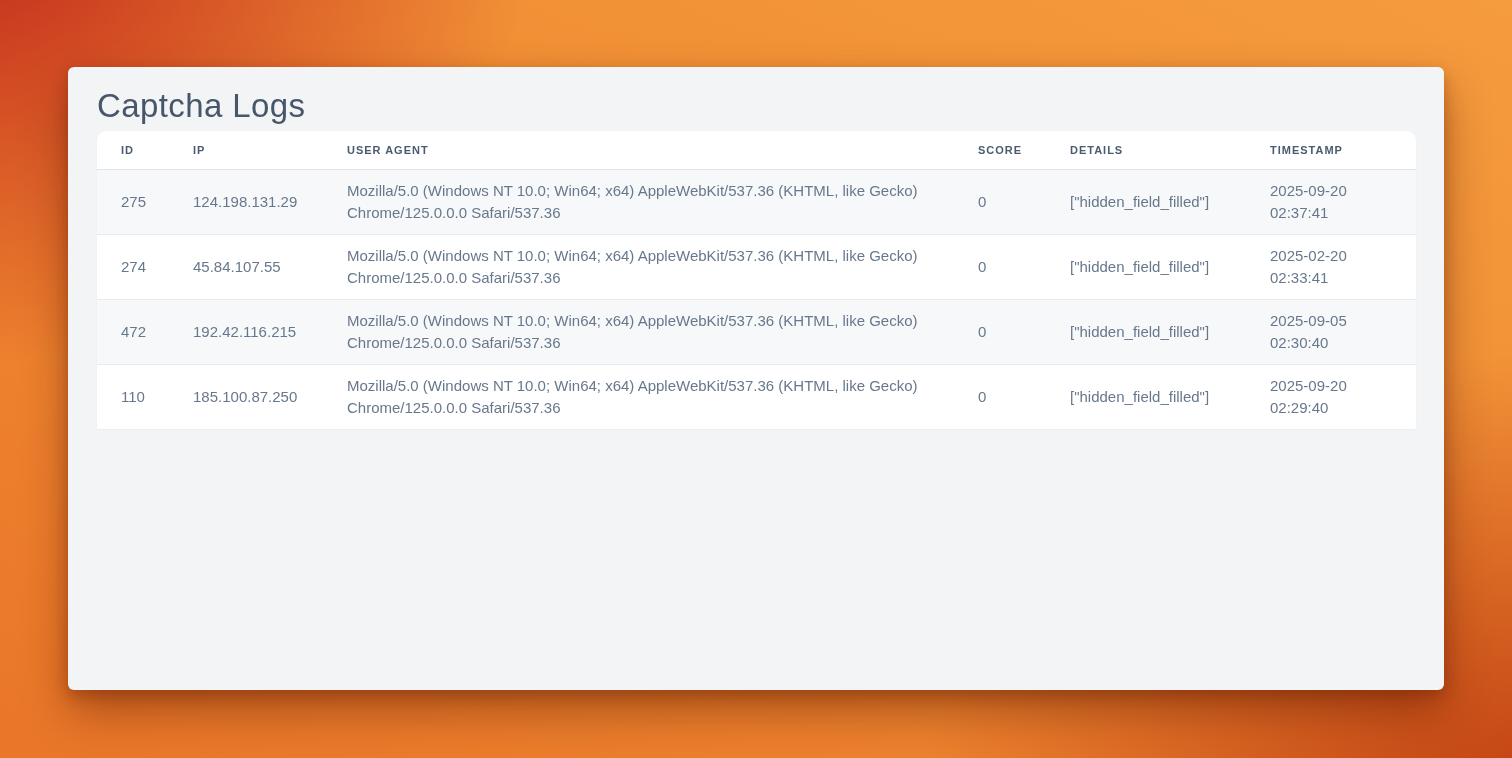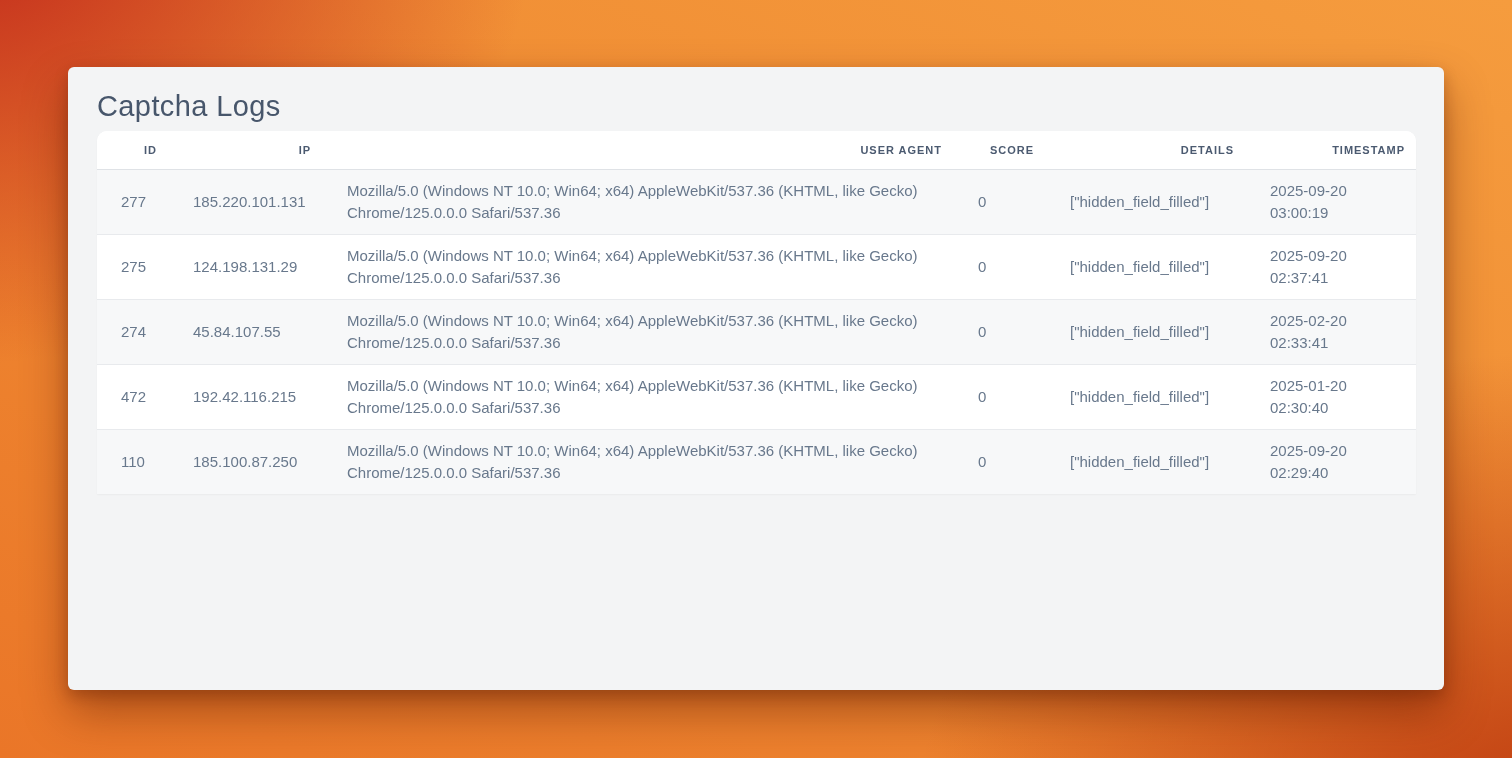--- a/index.html
+++ b/index.html
@@ -24,21 +24,21 @@
     width: 1376px;
     height: 623px;
     background: #f3f4f5;
     border-radius: 6px;
     padding: 18px 28px 0 29px;
     overflow: hidden;
     box-shadow: 0 22px 45px rgba(90, 25, 0, 0.45), 0 6px 14px rgba(90, 25, 0, 0.28);
   }
   .page-title {
     margin: 0 0 4px 0;
-    font-size: 29px;
+    font-size: 33px;
     line-height: 42px;
     font-weight: 500;
     letter-spacing: 0.4px;
     color: #47566b;
   }
   .table-wrap {
     background: #ffffff;
     border-radius: 10px 10px 0 0;
     overflow: hidden;
     box-shadow: 0 1px 2px rgba(0,0,0,0.04);
@@ -50,21 +50,21 @@
   }
   col.c-id        { width: 72px; }
   col.c-ip        { width: 154px; }
   col.c-ua        { width: 631px; }
   col.c-score     { width: 92px; }
   col.c-details   { width: 200px; }
   col.c-timestamp { width: 171px; }
   thead th {
     height: 38px;
     padding: 0 12px 0 24px;
-    text-align: right;
+    text-align: left;
     vertical-align: middle;
     font-size: 11px;
     font-weight: bold;
     letter-spacing: 0.09em;
     text-transform: uppercase;
     color: #4b5a70;
     border-bottom: 1px solid #dfe2e6;
     background: #ffffff;
   }
   tbody td {
@@ -100,28 +100,20 @@
           <th>ID</th>
           <th>IP</th>
           <th>USER AGENT</th>
           <th>SCORE</th>
           <th>DETAILS</th>
           <th>TIMESTAMP</th>
         </tr>
       </thead>
       <tbody>
           <tr>
-            <td>277</td>
-            <td>185.220.101.131</td>
-            <td>Mozilla/5.0 (Windows NT 10.0; Win64; x64) AppleWebKit/537.36 (KHTML, like Gecko) Chrome/125.0.0.0 Safari/537.36</td>
-            <td>0</td>
-            <td>["hidden_field_filled"]</td>
-            <td>2025-09-20 03:00:19</td>
-          </tr>
-          <tr>
             <td>275</td>
             <td>124.198.131.29</td>
             <td>Mozilla/5.0 (Windows NT 10.0; Win64; x64) AppleWebKit/537.36 (KHTML, like Gecko) Chrome/125.0.0.0 Safari/537.36</td>
             <td>0</td>
             <td>["hidden_field_filled"]</td>
             <td>2025-09-20 02:37:41</td>
           </tr>
           <tr>
             <td>274</td>
             <td>45.84.107.55</td>
@@ -129,21 +121,21 @@
             <td>0</td>
             <td>["hidden_field_filled"]</td>
             <td>2025-02-20 02:33:41</td>
           </tr>
           <tr>
             <td>472</td>
             <td>192.42.116.215</td>
             <td>Mozilla/5.0 (Windows NT 10.0; Win64; x64) AppleWebKit/537.36 (KHTML, like Gecko) Chrome/125.0.0.0 Safari/537.36</td>
             <td>0</td>
             <td>["hidden_field_filled"]</td>
-            <td>2025-01-20 02:30:40</td>
+            <td>2025-09-05 02:30:40</td>
           </tr>
           <tr>
             <td>110</td>
             <td>185.100.87.250</td>
             <td>Mozilla/5.0 (Windows NT 10.0; Win64; x64) AppleWebKit/537.36 (KHTML, like Gecko) Chrome/125.0.0.0 Safari/537.36</td>
             <td>0</td>
             <td>["hidden_field_filled"]</td>
             <td>2025-09-20 02:29:40</td>
           </tr>
         </tbody>

